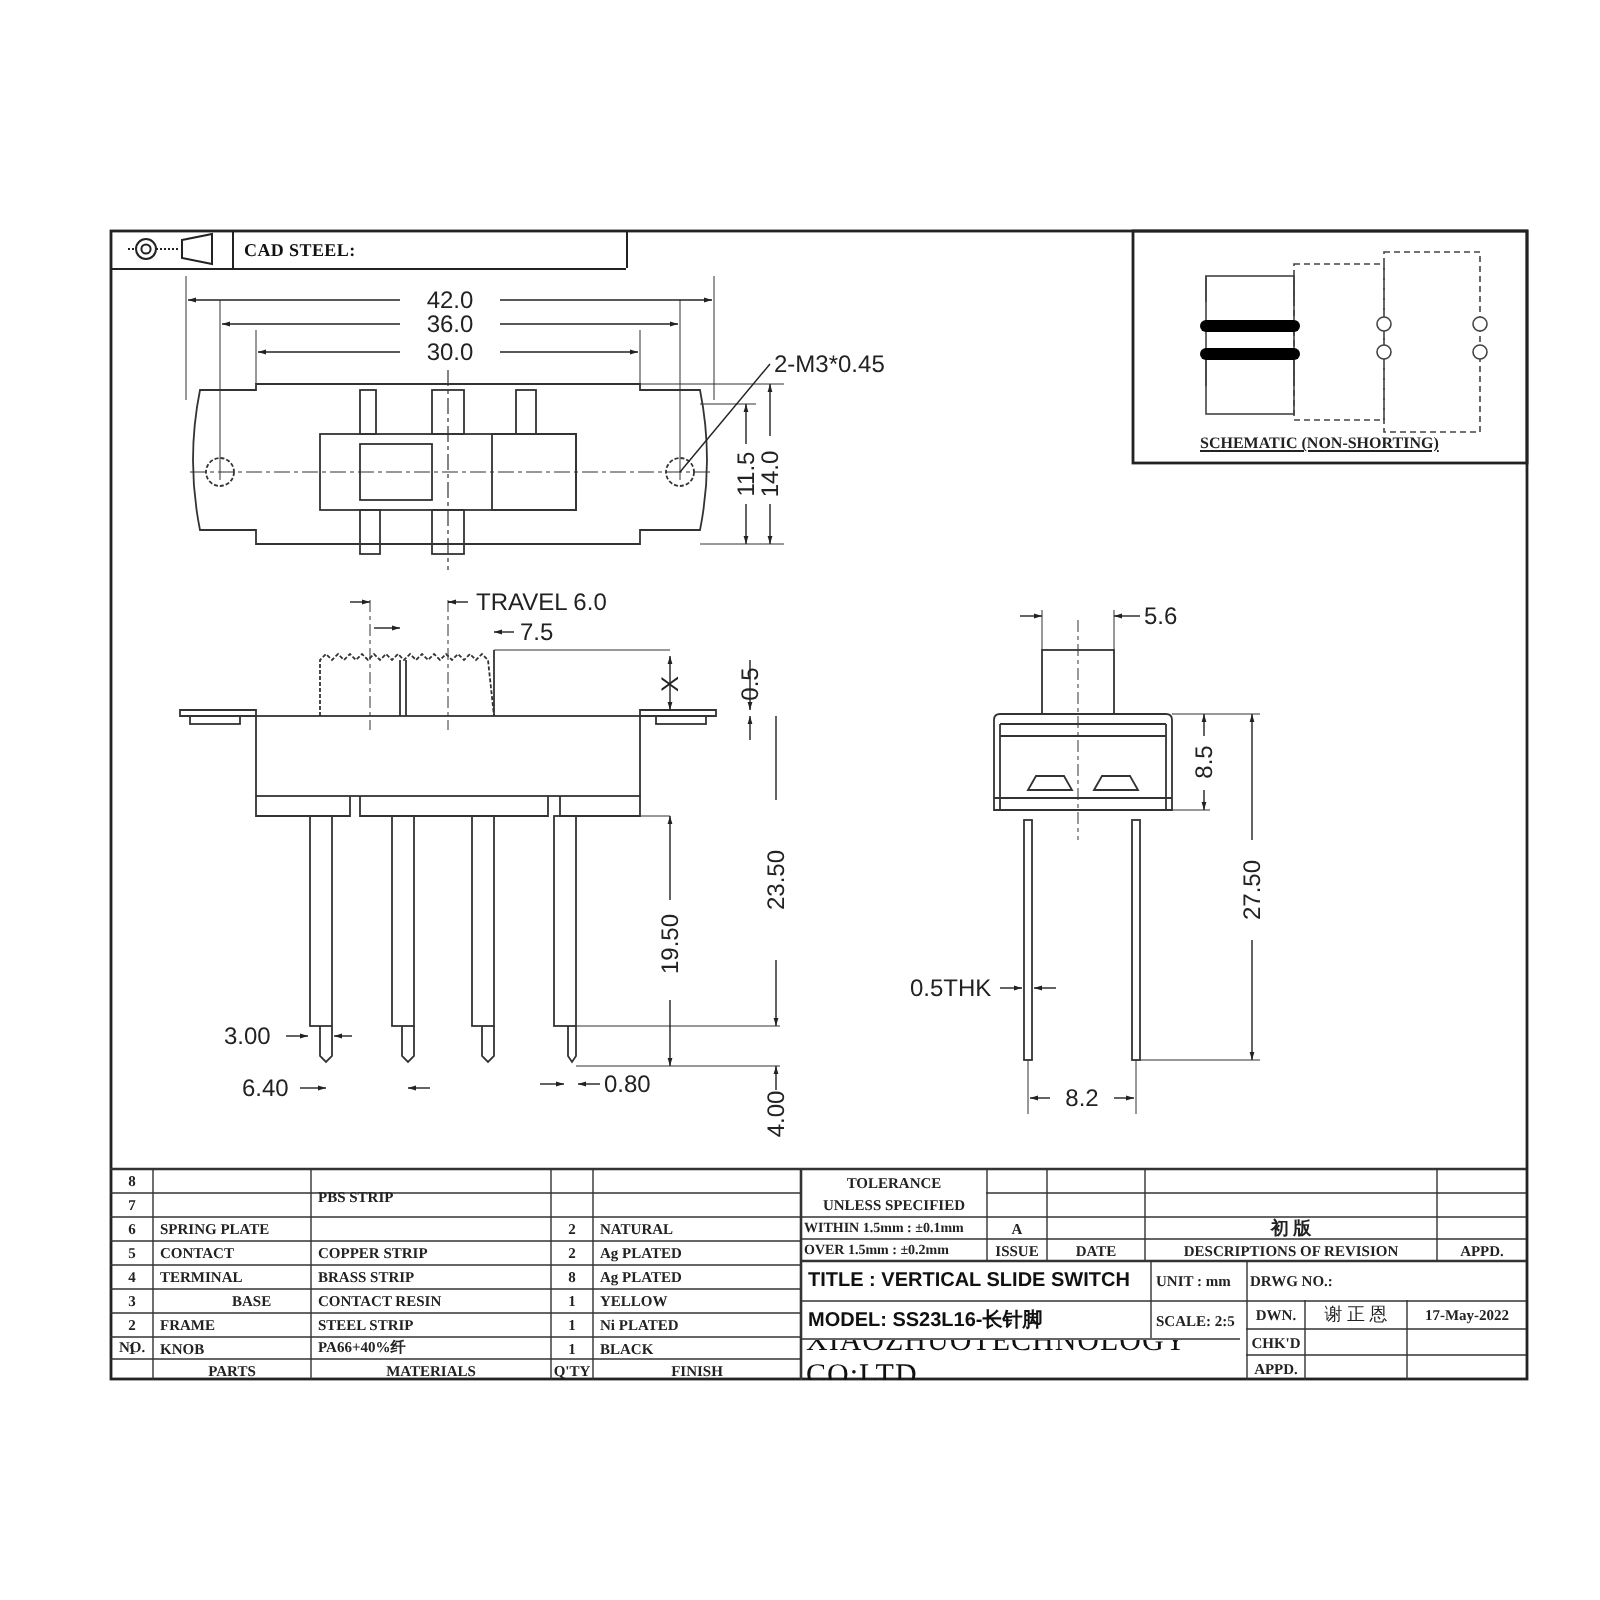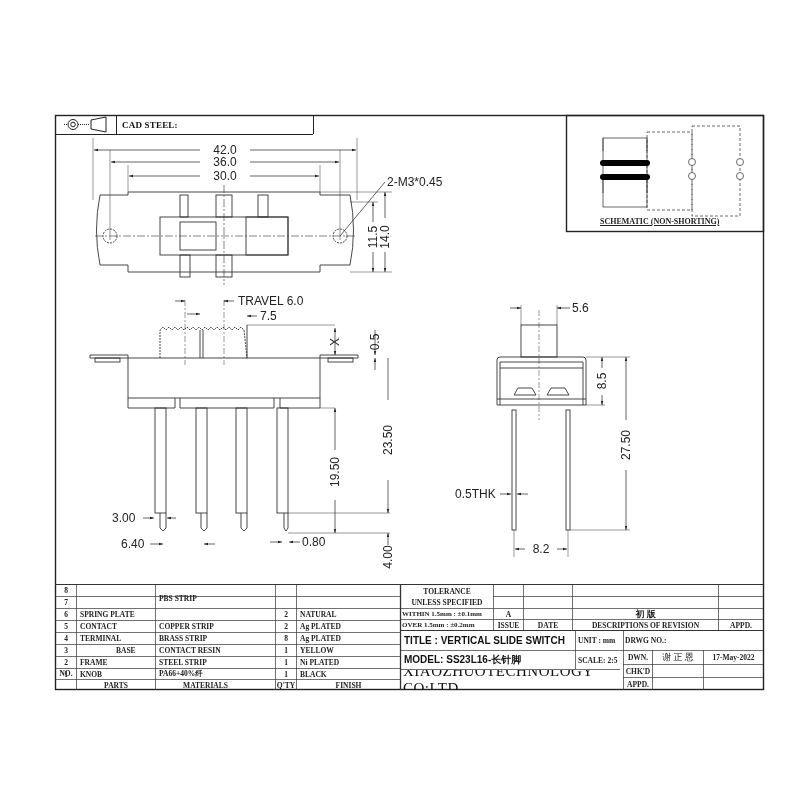--- a/index.html
+++ b/index.html
@@ -300,21 +300,21 @@
     <div class="tbc tb center" style="left:56px;top:669px;width:20px;height:10px;">1</div>
     <div class="tbc tb" style="left:80px;top:669px;width:75px;height:10px;">KNOB</div>
     <div class="tbc tb" style="left:159px;top:669px;width:116px;height:10px;">PA66+40%纤</div>
     <div class="tbc tb center" style="left:276px;top:669px;width:20px;height:10px;">1</div>
     <div class="tbc tb" style="left:300px;top:669px;width:100px;height:10px;">BLACK</div>
   </div>
 
   <div>
     <div class="tbc tb center" style="left:56px;top:668px;width:20px;height:10px;">NO.</div>
     <div class="tbc tb center" style="left:77px;top:680px;width:78px;height:10px;">PARTS</div>
-    <div class="tbc tb center" style="left:146px;top:680px;width:119px;height:10px;">MATERIALS</div>
+    <div class="tbc tb center" style="left:156px;top:680px;width:119px;height:10px;">MATERIALS</div>
     <div class="tbc tb center" style="left:276px;top:680px;width:20px;height:10px;">Q'TY</div>
     <div class="tbc tb center" style="left:297px;top:680px;width:103px;height:10px;">FINISH</div>
   </div>
 </div>
 
 <div>
   <div class="tbc tb center" style="left:401px;top:586px;width:92px;height:10px;">TOLERANCE</div>
   <div class="tbc tb center" style="left:401px;top:597px;width:92px;height:11px;">UNLESS   SPECIFIED</div>
   <div class="tbc tb" style="left:402px;top:609px;width:91px;height:10px;font-size:7px;">WITHIN 1.5mm : ±0.1mm</div>
   <div class="tbc tb" style="left:402px;top:620px;width:91px;height:10px;font-size:7px;">OVER 1.5mm : ±0.2mm</div>

